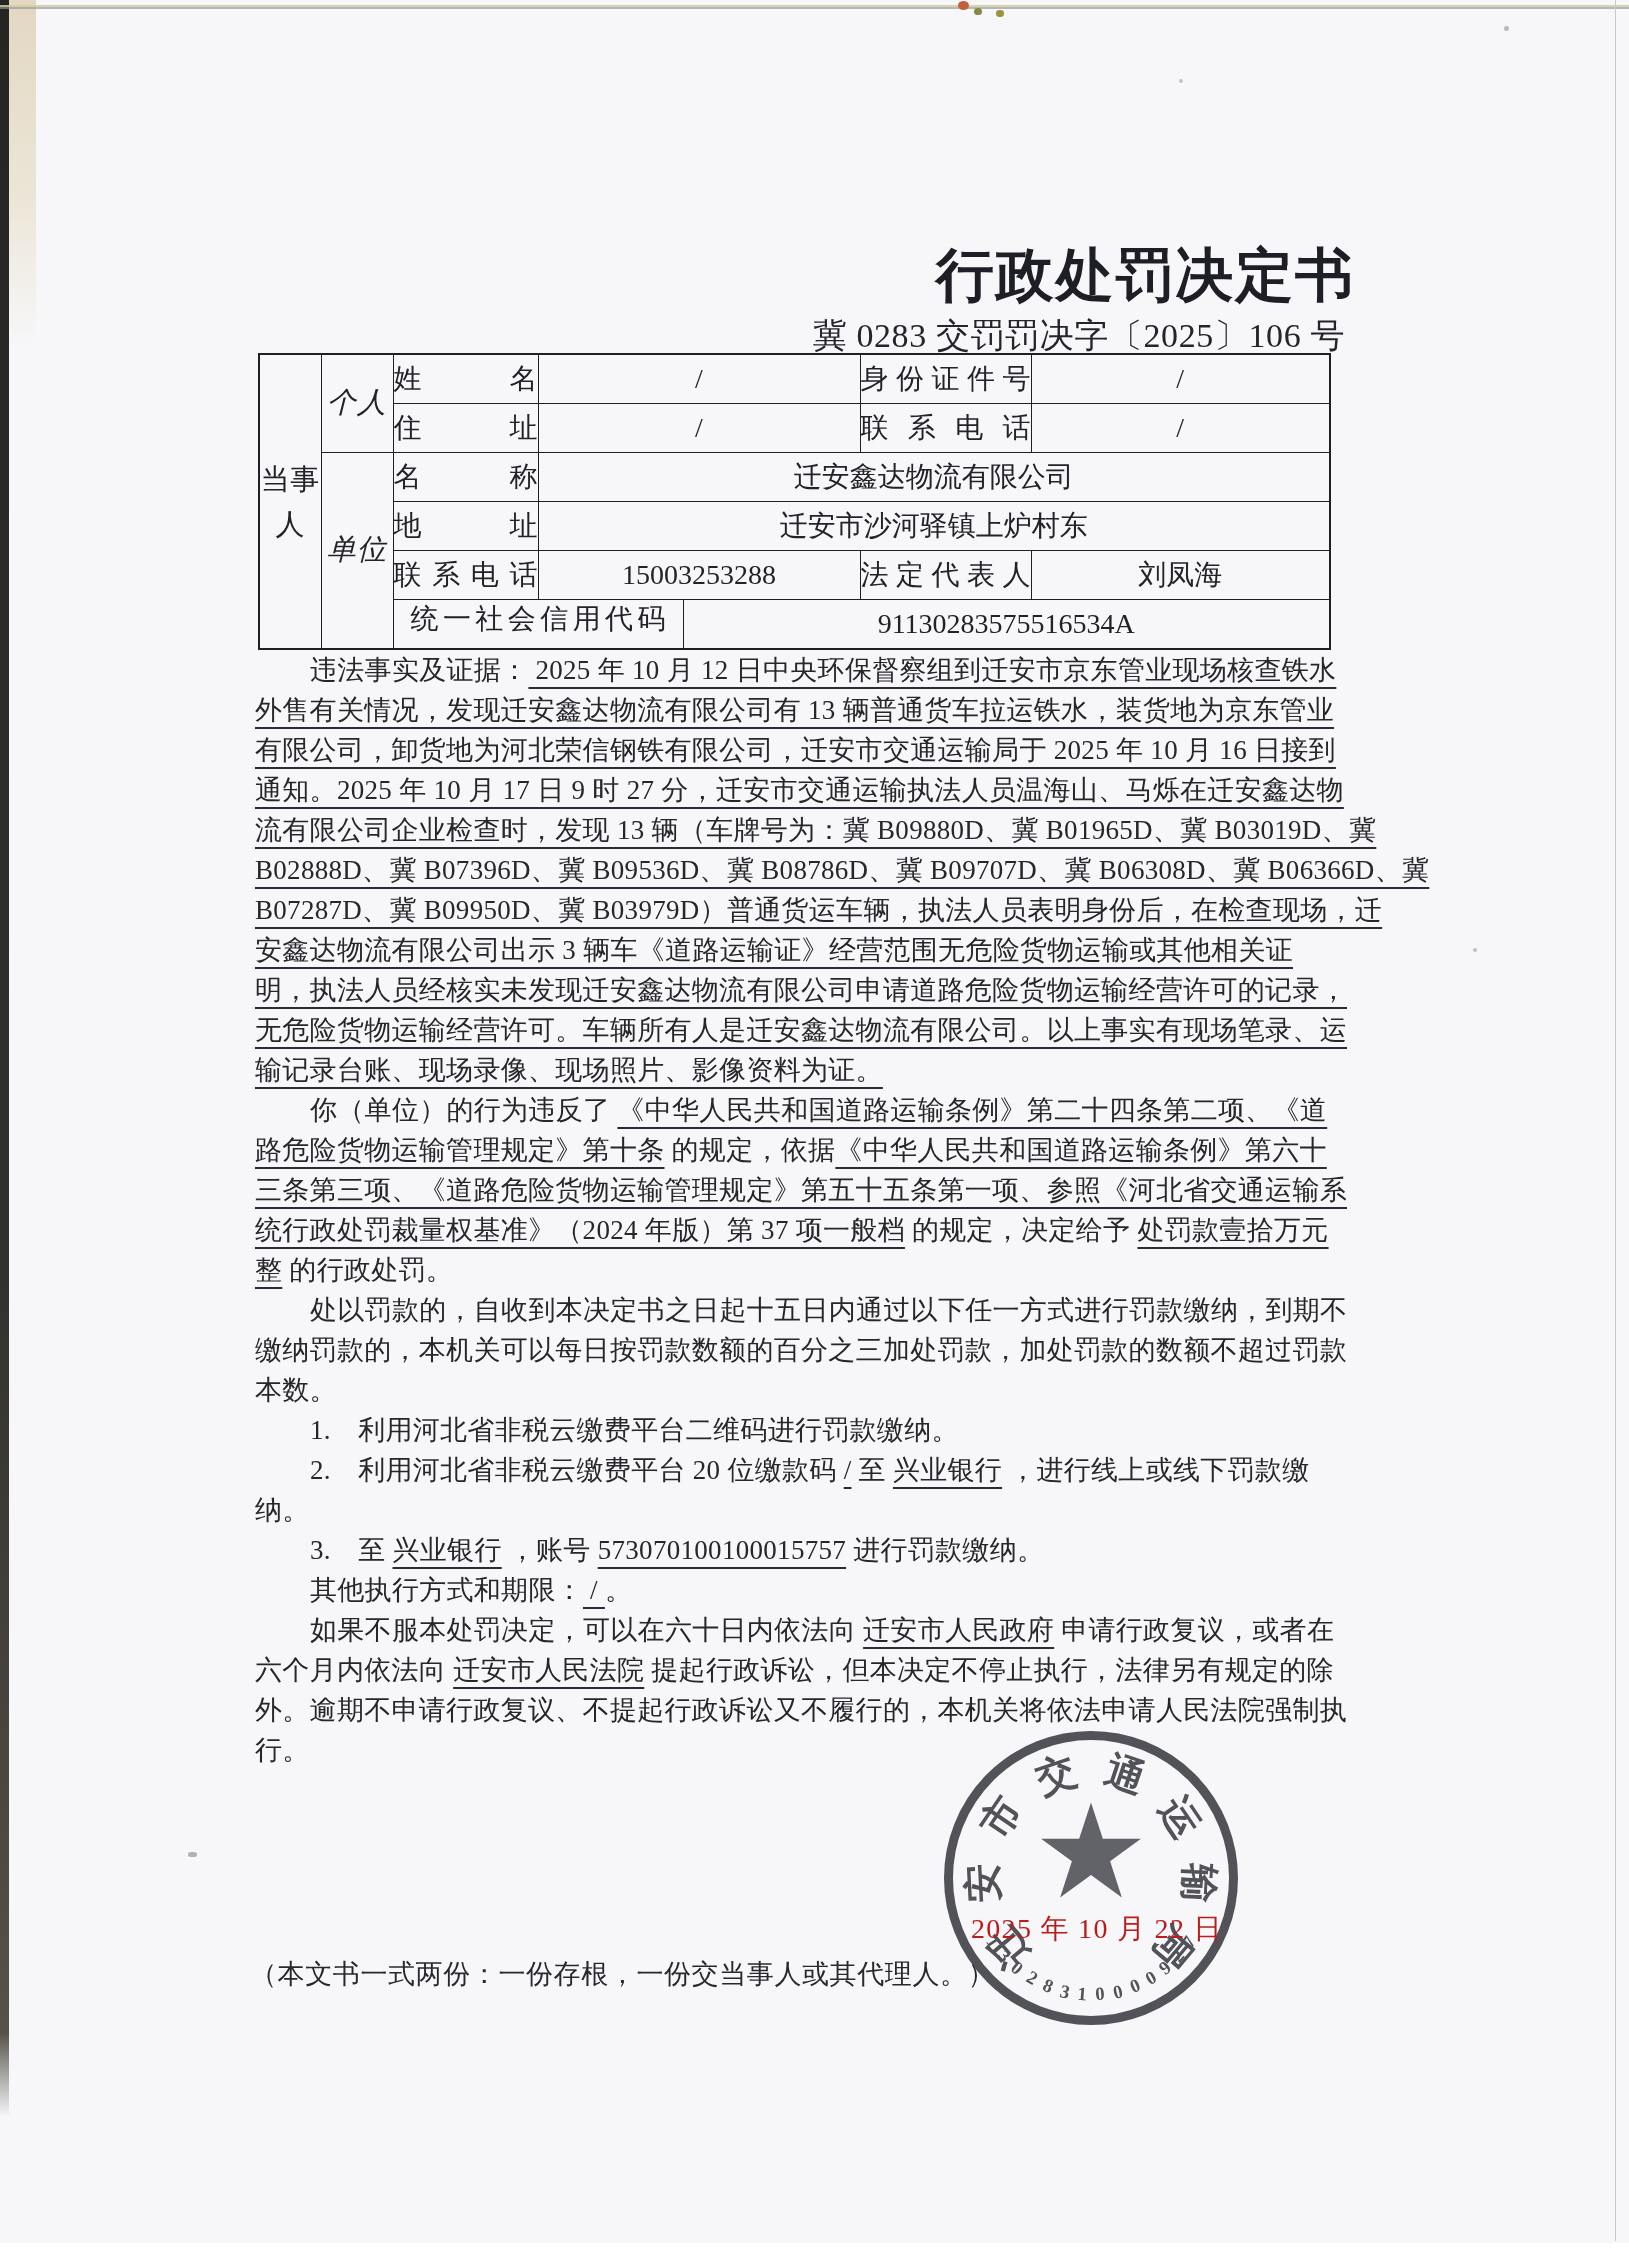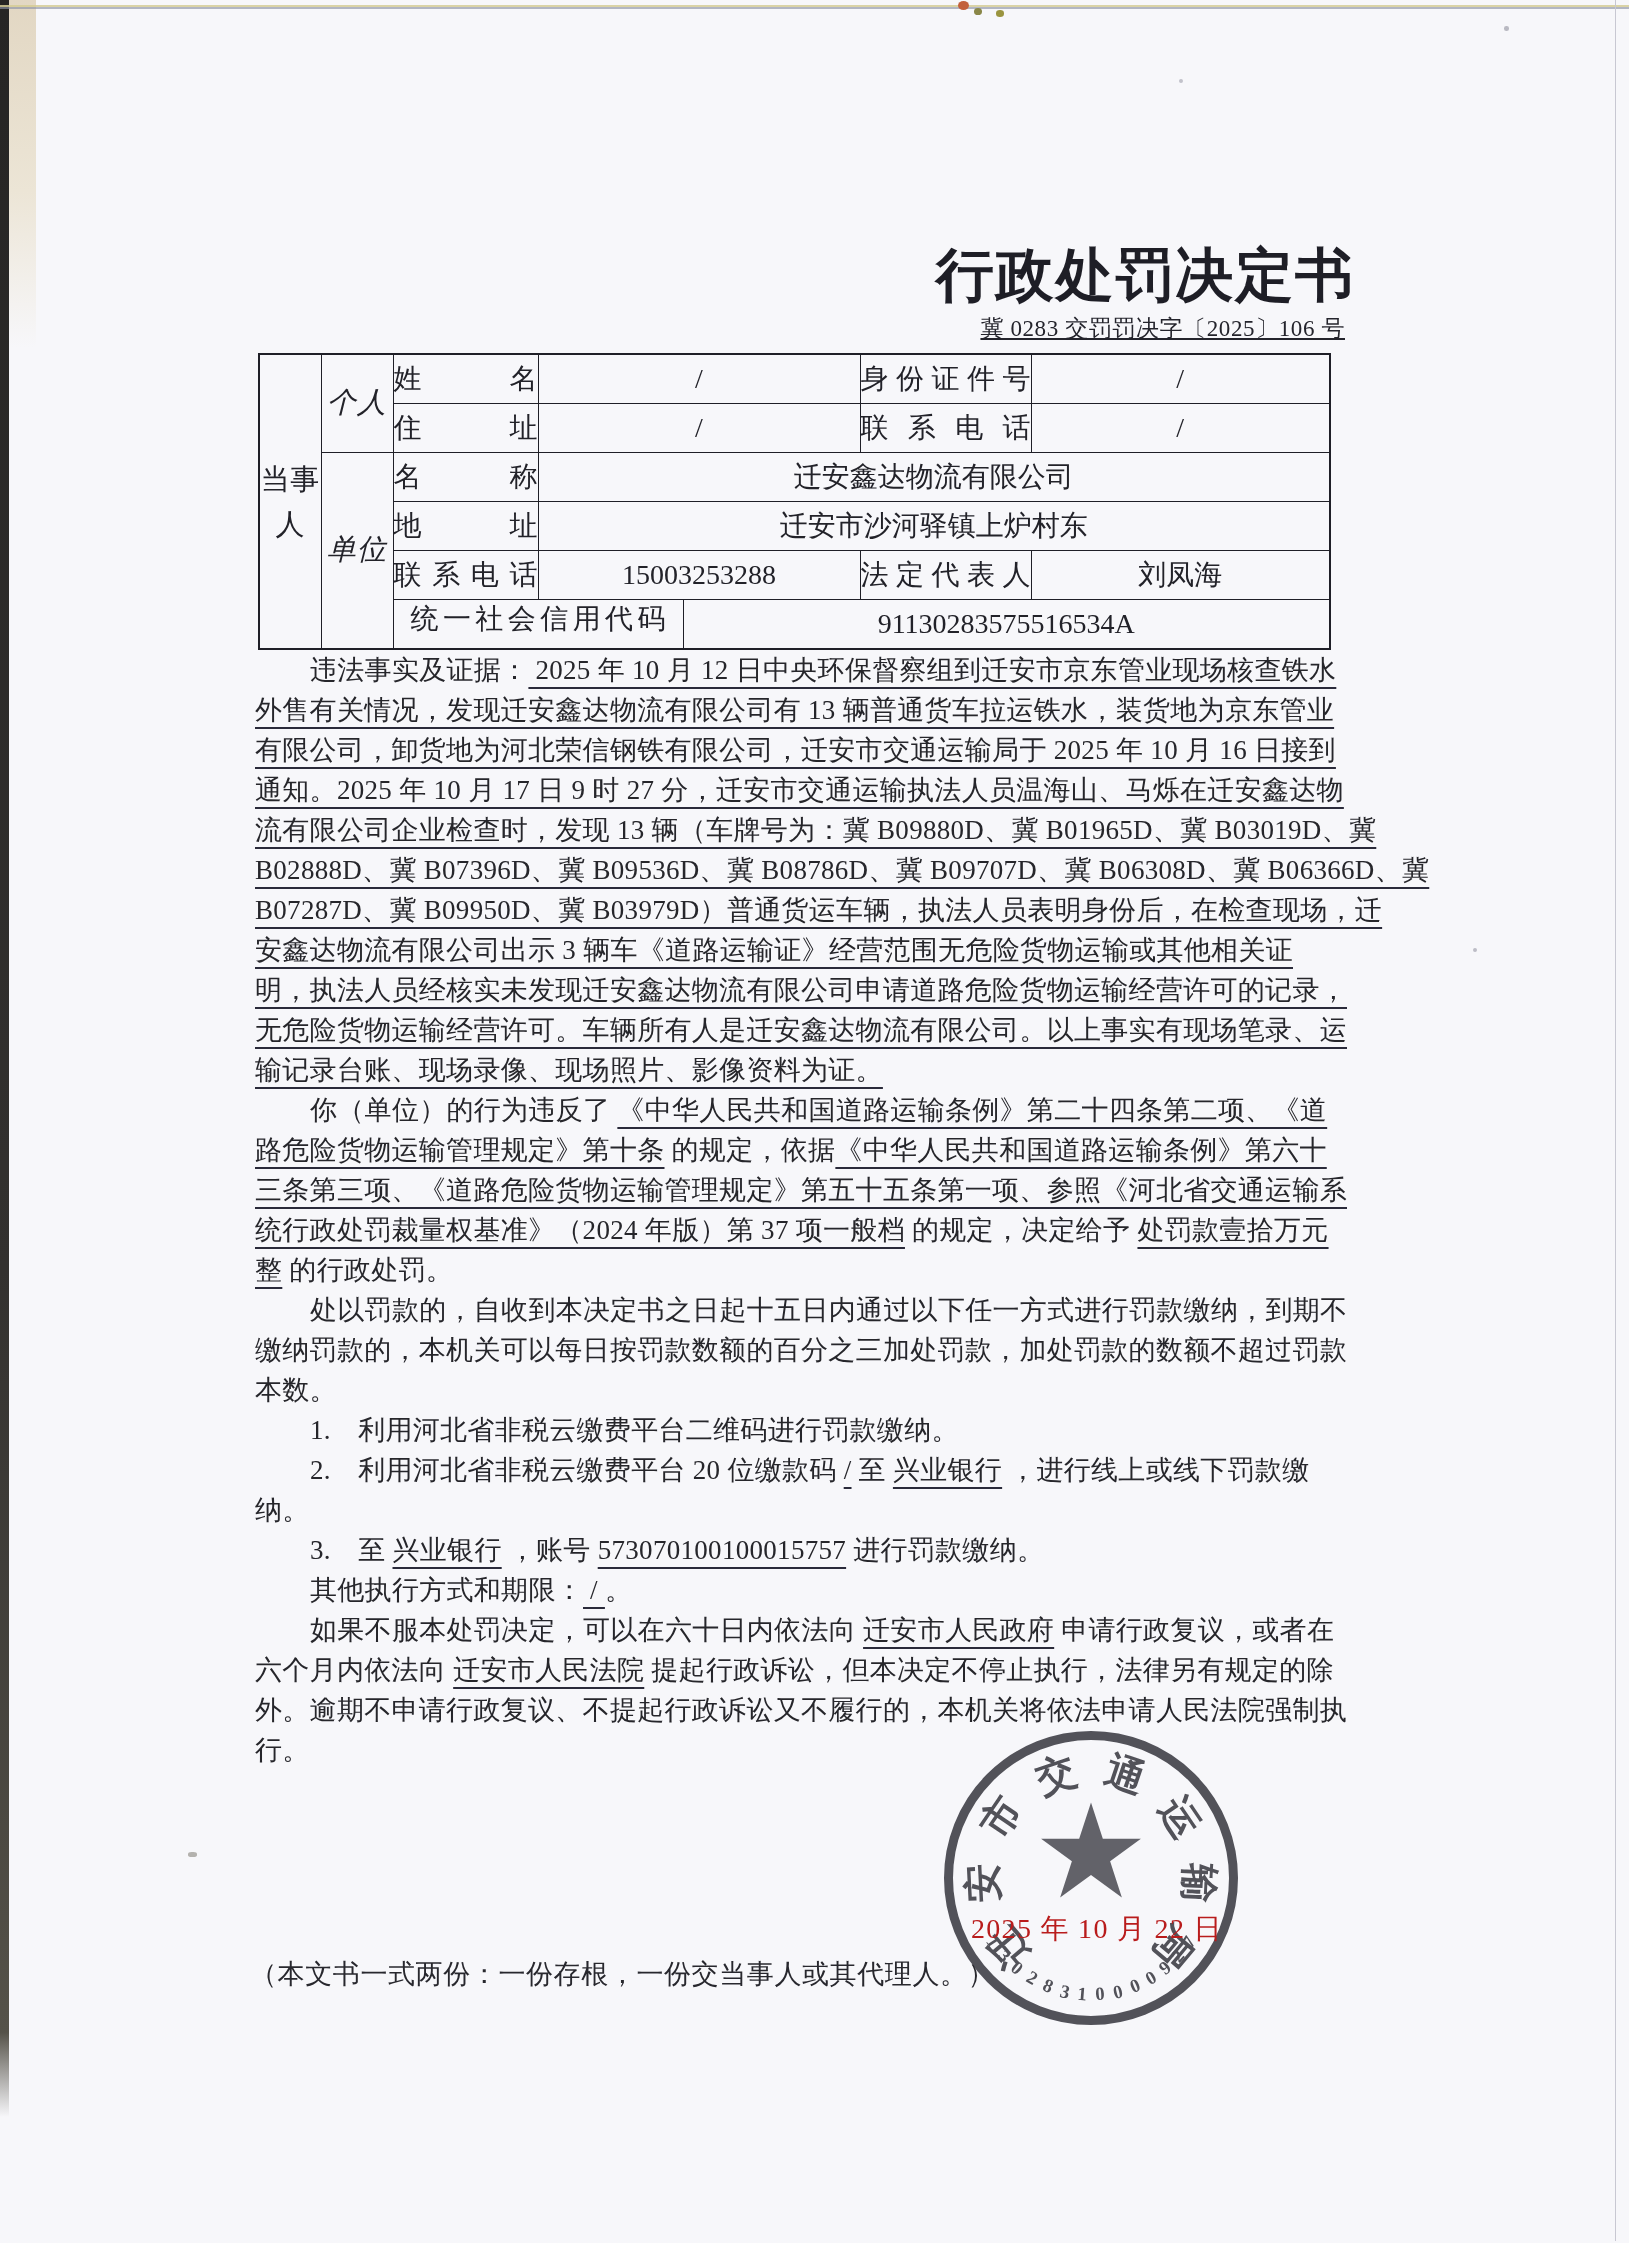--- a/index.html
+++ b/index.html
@@ -25,21 +25,21 @@
   .speck-gray3{left:1473px;top:948px;width:3.9px;height:3.9px;background:#bdbdc6;}
   .speck-gray4{left:188px;top:1852px;width:9px;height:5.2px;background:#b4b2ae;border-radius:40%;}
   
   .title{
     position:absolute;left:255px;top:237px;width:1100px;
     text-align:right;font-size:58px;font-weight:700;letter-spacing:1.9px;
     color:#1e1e26;
   }
   .docno{
     position:absolute;left:255px;top:313px;width:1090px;
-    text-align:right;font-size:23px;letter-spacing:0.6px;color:#24242c;text-decoration:underline;
+    text-align:right;font-size:34px;letter-spacing:0.6px;color:#24242c;
   }
   table.party{
     position:absolute;left:258px;top:353px;width:1072px;height:295px;
     border-collapse:collapse;table-layout:fixed;
     font-size:28px;color:#222229;
   }
   table.party td{border:1.9px solid #1f1f27;padding:0;overflow:hidden;}
   table.party{border:2.6px solid #1f1f27;}
   td.party-hdr{text-align:center;font-size:29px;line-height:1.55;letter-spacing:0.6px;}
   td.group-hdr{text-align:center;font-size:29px;letter-spacing:1.3px;font-style:italic;}

